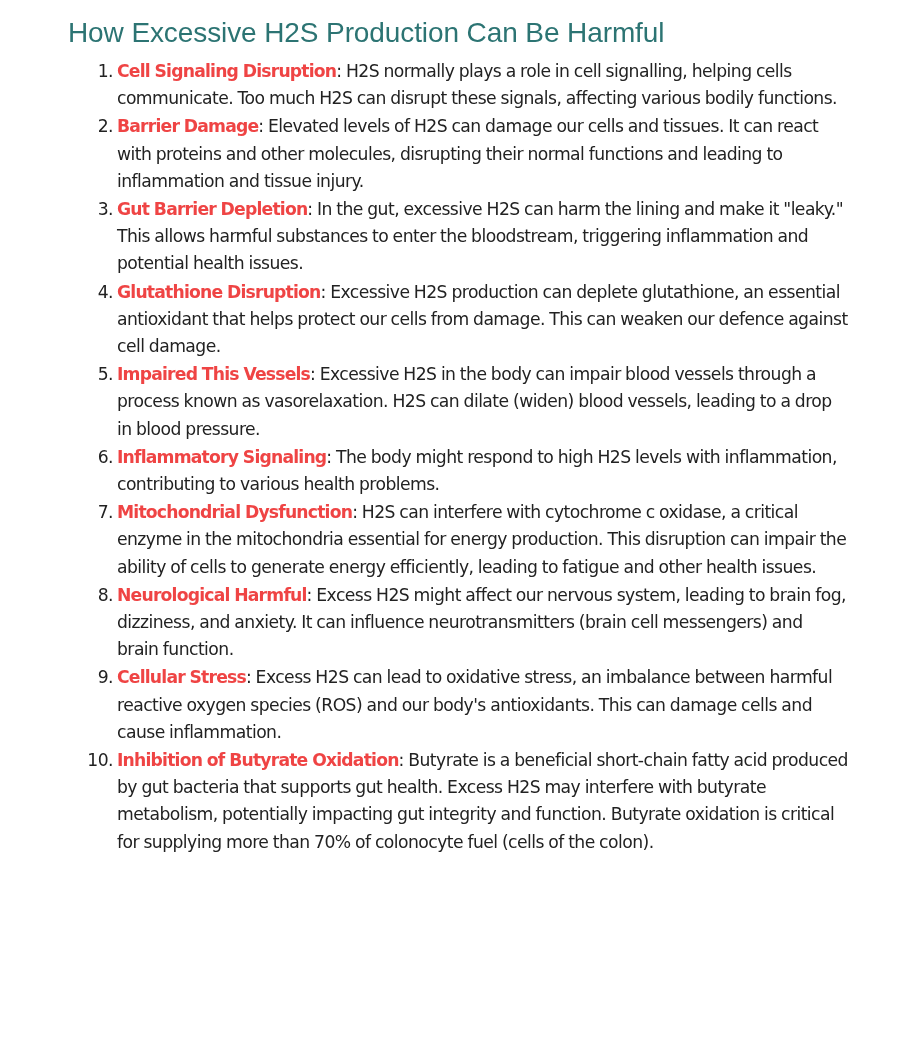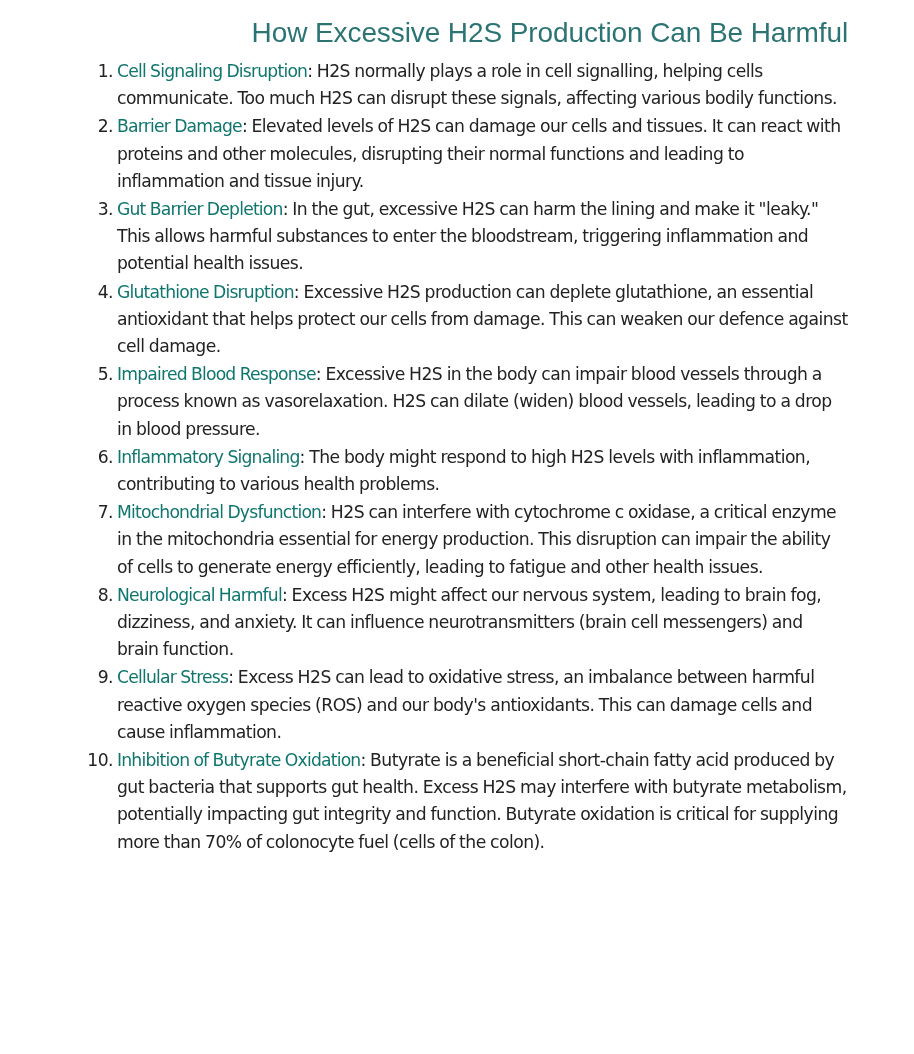--- a/index.html
+++ b/index.html
@@ -22,21 +22,20 @@
       width: 780px;
     }
     .heading {
       font-family: "Liberation Sans", sans-serif;
       font-size: 28px;
       font-weight: normal;
       color: #2c7473;
       margin: 0 0 6px 0;
       line-height: 38px;
       letter-spacing: -0.1px;
-      text-align: right;
     }
     .list {
       margin: 0;
       padding: 0;
       list-style: none;
     }
     .item {
       position: relative;
       padding-left: 49px;
       font-family: "DejaVu Sans", sans-serif;
@@ -49,22 +48,22 @@
     }
     .item-num {
       position: absolute;
       left: 0;
       width: 47px;
       text-align: right;
       padding-right: 2px;
       box-sizing: border-box;
     }
     .item-title {
-      font-weight: normal;
-      color: #0f766e;
+      font-weight: bold;
+      color: #ef4444;
       letter-spacing: -0.8px;
     }
     .closing {
       font-family: "DejaVu Sans", sans-serif;
       font-size: 17.2px;
       line-height: 27px;
       letter-spacing: -0.55px;
       word-spacing: -0.5px;
       color: #222222;
       margin: 14px 0 0 0;
@@ -84,21 +83,21 @@
     <li class="item">
       <span class="item-num">2.</span><span class="item-title">Barrier Damage</span><span class="item-text">: Elevated levels of H2S can damage our cells and tissues. It can react with proteins and other molecules, disrupting their normal functions and leading to inflammation and tissue injury.</span>
     </li>
     <li class="item">
       <span class="item-num">3.</span><span class="item-title">Gut Barrier Depletion</span><span class="item-text">: In the gut, excessive H2S can harm the lining and make it "leaky." This allows harmful substances to enter the bloodstream, triggering inflammation and potential health issues.</span>
     </li>
     <li class="item">
       <span class="item-num">4.</span><span class="item-title">Glutathione Disruption</span><span class="item-text">: Excessive H2S production can deplete glutathione, an essential antioxidant that helps protect our cells from damage. This can weaken our defence against cell damage.</span>
     </li>
     <li class="item">
-      <span class="item-num">5.</span><span class="item-title">Impaired Blood Response</span><span class="item-text">: Excessive H2S in the body can impair blood vessels through a process known as vasorelaxation. H2S can dilate (widen) blood vessels, leading to a drop in blood pressure.</span>
+      <span class="item-num">5.</span><span class="item-title">Impaired This Vessels</span><span class="item-text">: Excessive H2S in the body can impair blood vessels through a process known as vasorelaxation. H2S can dilate (widen) blood vessels, leading to a drop in blood pressure.</span>
     </li>
     <li class="item">
       <span class="item-num">6.</span><span class="item-title">Inflammatory Signaling</span><span class="item-text">: The body might respond to high H2S levels with inflammation, contributing to various health problems.</span>
     </li>
     <li class="item">
       <span class="item-num">7.</span><span class="item-title">Mitochondrial Dysfunction</span><span class="item-text">: H2S can interfere with cytochrome c oxidase, a critical enzyme in the mitochondria essential for energy production. This disruption can impair the ability of cells to generate energy efficiently, leading to fatigue and other health issues.</span>
     </li>
     <li class="item">
       <span class="item-num">8.</span><span class="item-title">Neurological Harmful</span><span class="item-text">: Excess H2S might affect our nervous system, leading to brain fog, dizziness, and anxiety. It can influence neurotransmitters (brain cell messengers) and brain function.</span>
     </li>

